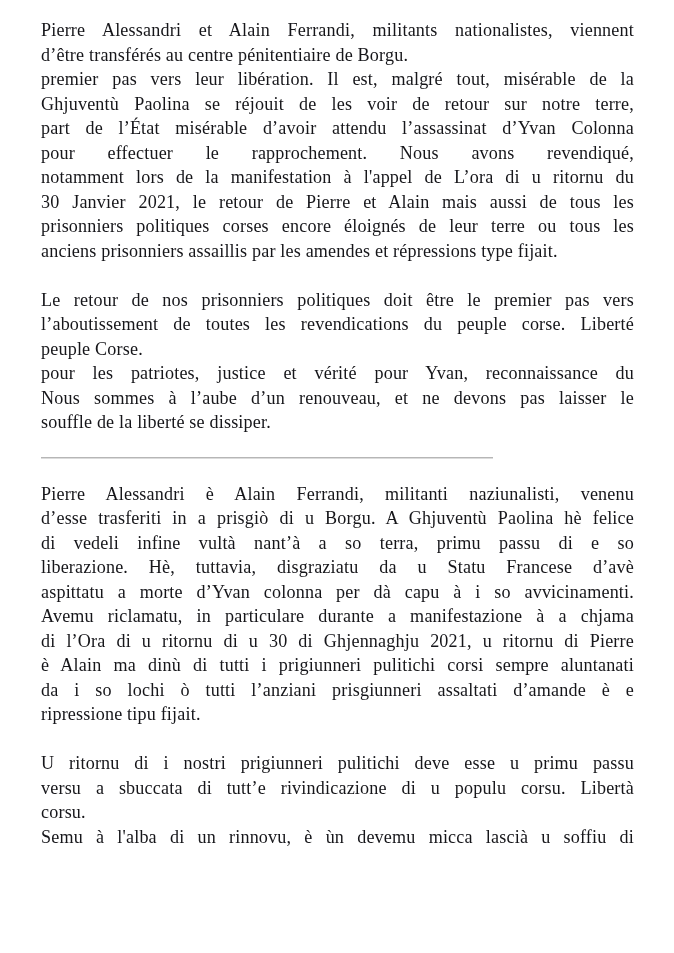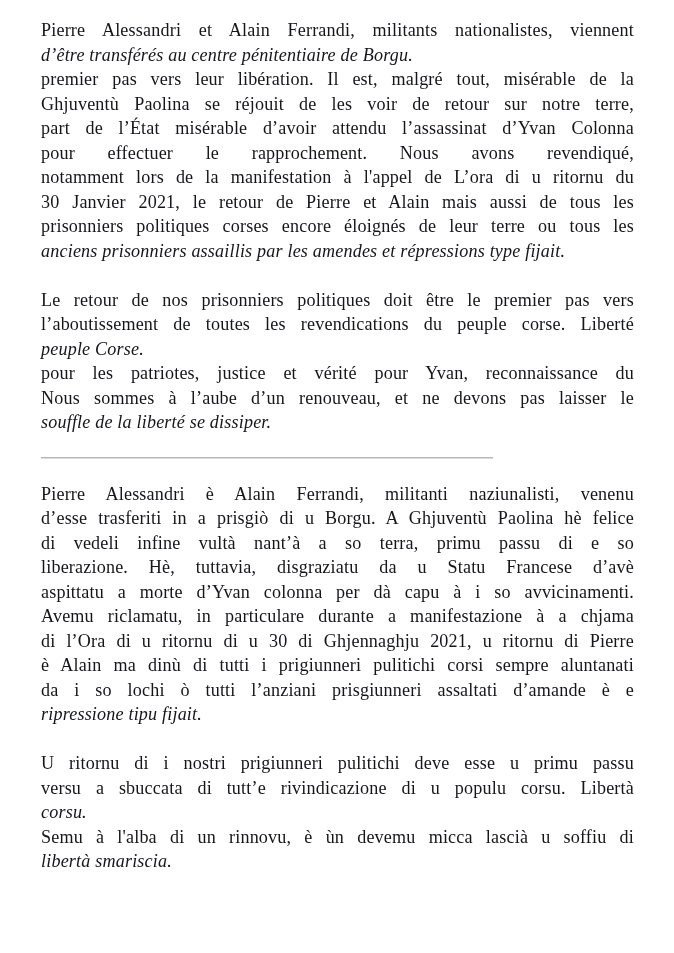--- a/index.html
+++ b/index.html
@@ -44,21 +44,20 @@
   
   .line {
     display: block;
     text-align: justify;
     text-align-last: justify;
     white-space: pre-wrap;
   }
   
   .line.flush {
     text-align-last: left;
-    font-style: italic;
   }
 
   
   .gap {
     display: block;
     height: 24.5px;
   }
 
   .divider-wrap {
     padding: 0;
@@ -131,19 +130,18 @@
         <span class="line flush">ripressione tipu fijait.</span>
       </div>
 
       <span class="gap"></span>
 
       <div class="block">
         <span class="line">U ritornu di i nostri prigiunneri pulitichi deve esse u primu passu</span>
         <span class="line">versu a sbuccata di tutt’e rivindicazione di u populu corsu. Libertà</span>
         <span class="line flush">corsu.</span>
         <span class="line">Semu à l'alba di un rinnovu, è ùn devemu micca lascià u soffiu di</span>
-        <span class="line flush">libertà smariscia.</span>
       </div>
 
     </section>
 
   </div>
 </div>
 
 </body></html>

